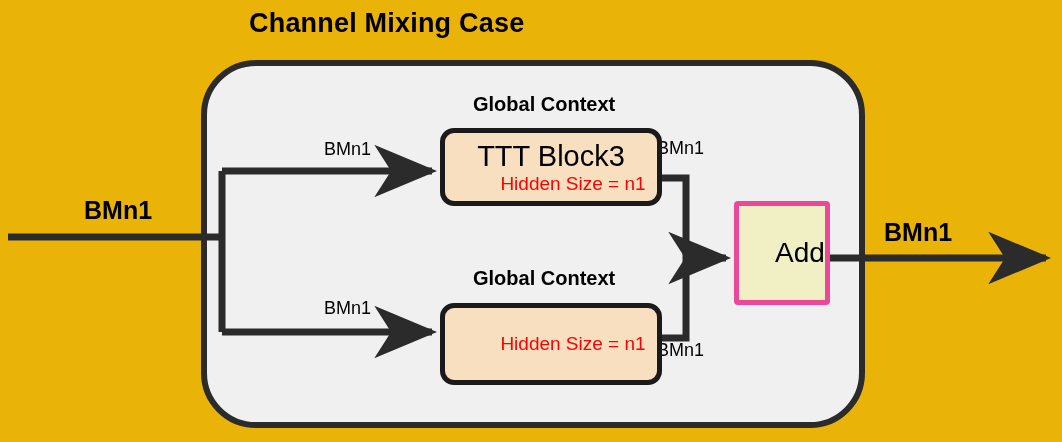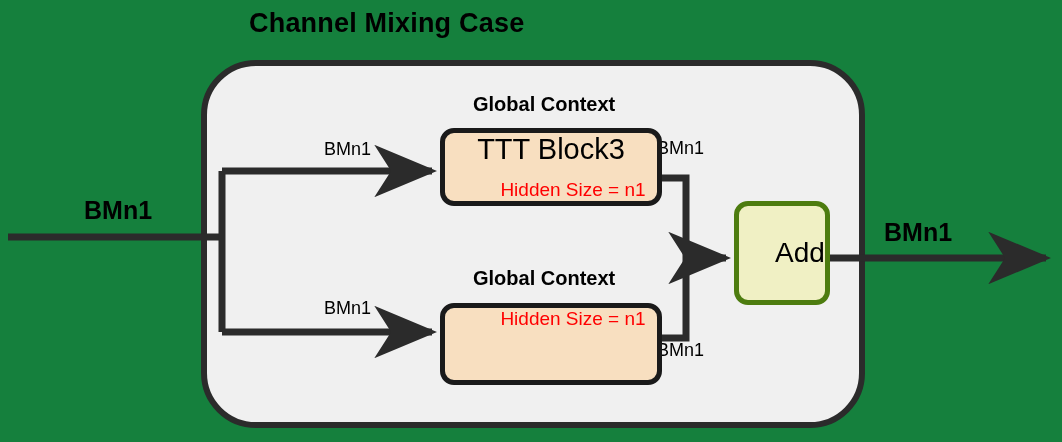--- a/index.html
+++ b/index.html
@@ -4,21 +4,21 @@
 <style>
   html, body {
     margin: 0;
     padding: 0;
     background: #ffffff;
   }
   #canvas {
     position: relative;
     width: 1062px;
     height: 442px;
-    background: #15803d;
+    background: #eab308;
     overflow: hidden;
     font-family: "Liberation Sans", sans-serif;
   }
   svg#diagram {
     position: absolute;
     left: 0;
     top: 0;
     width: 1062px;
     height: 442px;
   }
@@ -66,26 +66,25 @@
     box-sizing: border-box;
     display: flex;
     flex-direction: column;
     align-items: center;
     justify-content: center;
   }
   .ttt-box {
     background: #f8dfc0;
     border: 5px solid #1a1a1a;
     border-radius: 14px;
-    justify-content: space-between;
   }
   .add-box {
     background: #f0f0c4;
-    border: 5px solid #4d7c0f;
-    border-radius: 14px;
+    border: 5px solid #ec4899;
+    border-radius: 4px;
     padding-left: 36px;
   }
 </style>
 </head>
 <body>
 
 <div id="canvas">
 
   <svg id="diagram" viewBox="0 0 1062 442" xmlns="http://www.w3.org/2000/svg">
     <defs>

